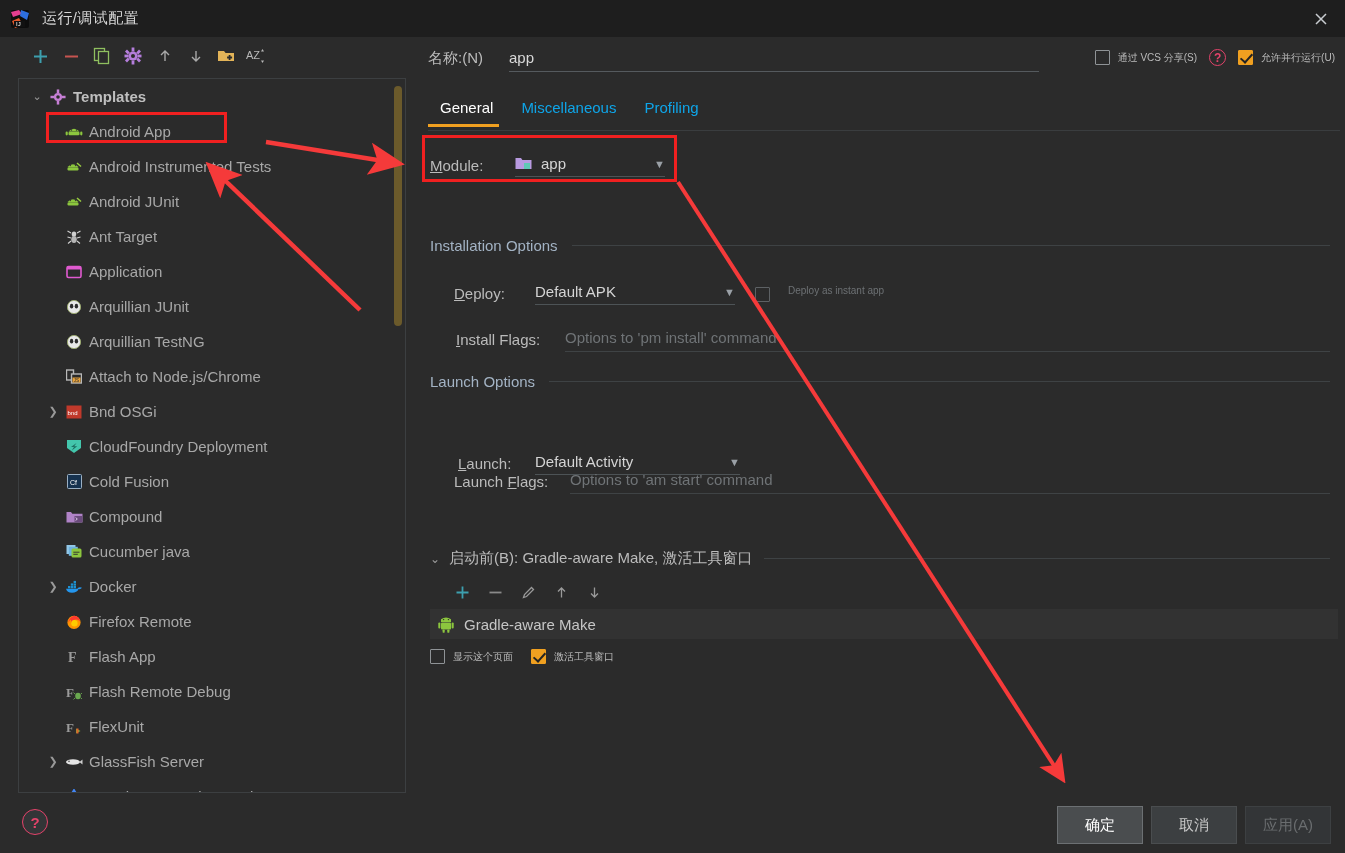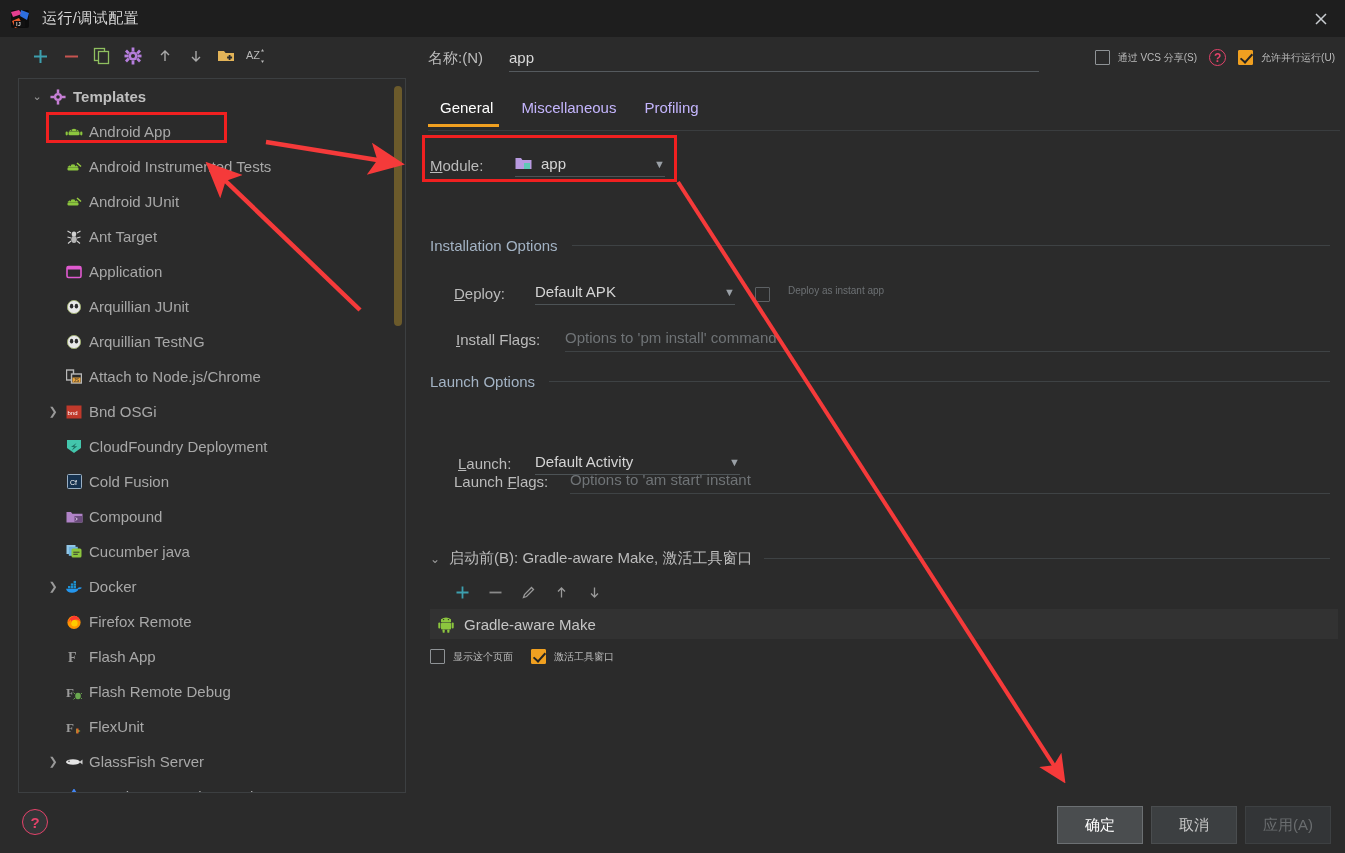--- a/index.html
+++ b/index.html
@@ -87,21 +87,21 @@
   .chklabel.dim { color:#6d7174; }
   .helpdot {
     width:17px; height:17px; border-radius:50%; border:1.6px solid #e5436b;
     color:#e5436b; font-size:12px; display:flex; align-items:center;
     justify-content:center; margin:0 12px 0 12px; font-weight:bold;
   }
 
   
   .tabs { position:absolute; left:8px; top:56px; display:flex; gap:0; }
   .tab {
-    padding:6px 16px 11px 12px; color:#c4b5fd; font-size:15px; position:relative;
+    padding:6px 16px 11px 12px; color:#0ea5e9; font-size:15px; position:relative;
   }
   .tab.active { color:#ffffff; }
   .tab.active::after {
     content:""; position:absolute; left:0; right:10px; bottom:0; height:3px; background:#f0a020;
   }
   .tabline { position:absolute; left:8px; top:93px; width:912px; height:1px; background:#3a3d3f; }
 
   
   .formarea { position:absolute; left:0; top:100px; width:925px; }
   .flabel {
@@ -561,21 +561,21 @@
       <div style="position:absolute; left:0; top:278px; width:925px; height:40px;margin-top:33px;">
         <span class="flabel" style="left:38px; top:7px;"><u>L</u>aunch:</span>
         <div class="combo" style="left:115px; top:5px; width:205px;">
           <span class="cval">Default Activity</span>
           <span class="carr">▼</span>
         </div>
       </div>
 
       <div style="position:absolute; left:0; top:330px; width:925px; height:40px;">
         <span class="flabel" style="left:34px; top:6px;">Launch <u>F</u>lags:</span>
-        <span class="txtfield" style="left:150px; top:4px; width:760px;">Options to 'am start' instant</span>
+        <span class="txtfield" style="left:150px; top:4px; width:760px;">Options to 'am start' command</span>
       </div>
 
       <div class="beforehdr">
         <span class="tw">⌄</span>
         <span class="bt">启动前(B): Gradle-aware Make, 激活工具窗口</span>
         <span class="bl"></span>
       </div>
 
       <div class="minibar">
         <div class="mbtn">

